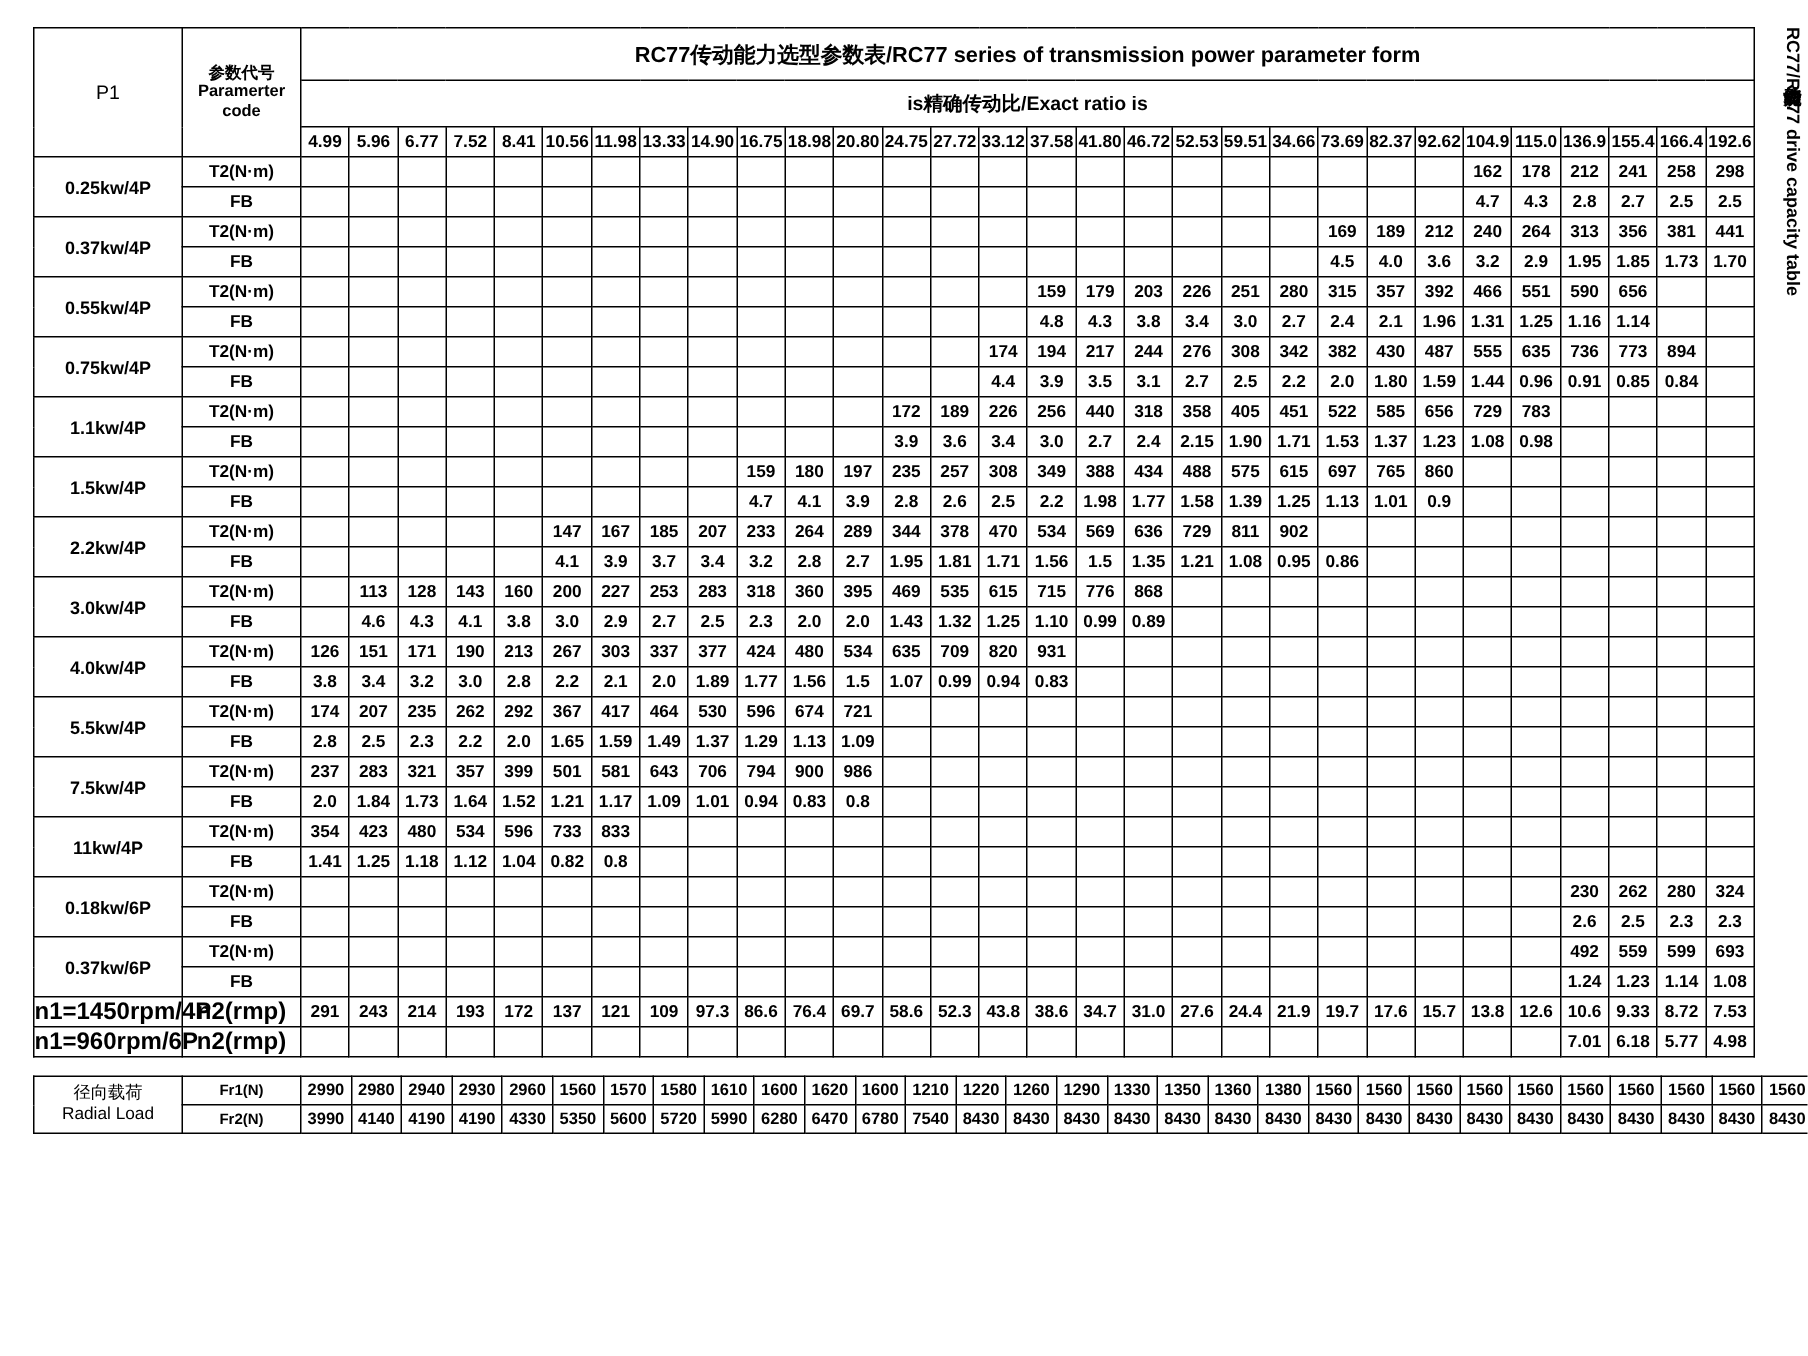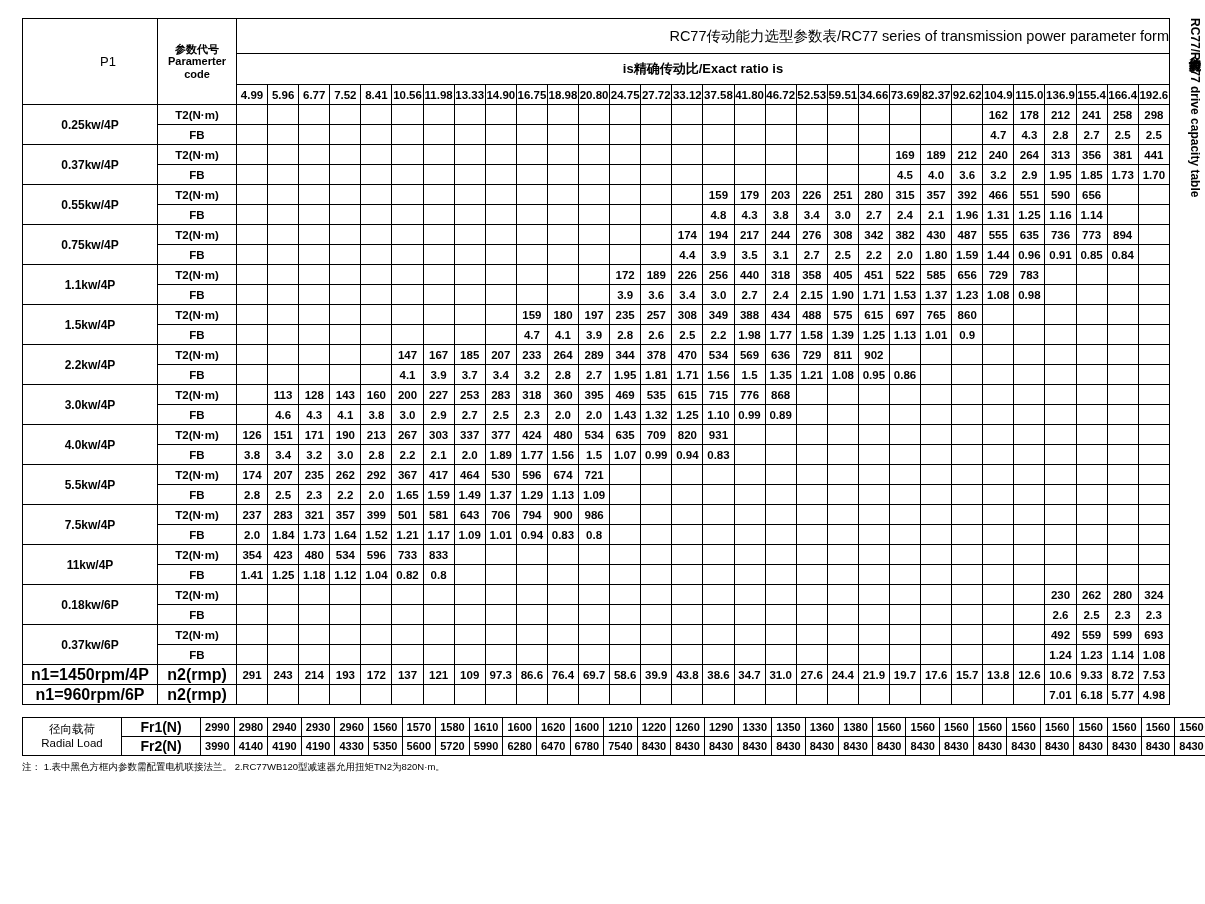--- a/index.html
+++ b/index.html
@@ -5,38 +5,38 @@
   html,body{margin:0;padding:0;background:#ffffff;}
   body{width:1205px;height:904px;font-family:"Liberation Sans",sans-serif;color:#000;}
   #page{position:relative;width:1205px;height:904px;box-sizing:border-box;padding:18px 14px 0 22px;}
   table{border-collapse:collapse;table-layout:fixed;}
   td,th{border:1px solid #000;text-align:center;vertical-align:middle;font-size:11.5px;padding:0;}
   
   #main-table{width:1148px;}
   .c-p1{width:98px;}
   .c-code{width:78px;}
   .v{width:32.6px;}
-  .hdr-title{font-size:14.5px;font-weight:normal;height:34px;text-align:right;}
+  .hdr-title{font-size:14.5px;font-weight:bold;height:34px;}
   .hdr-sub{font-size:13px;font-weight:bold;height:30px;}
-  .p1-label{font-size:13px;padding-left:36px;}
+  .p1-label{font-size:13px;}
   .code-label{font-size:11px;line-height:1.12;font-weight:bold;}
   .ratio-cell{font-size:11.5px;height:19px;font-weight:bold;}
   .rowlabel{font-size:12px;font-weight:bold;margin-top:15px;}
   .rowtype{font-size:11.5px;font-weight:bold;}
   .dat{height:19px;font-size:11.5px;font-weight:bold;}
   .nlabel{font-size:16px;font-weight:bold;}
   
   #side-label{position:absolute;right:2px;top:18px;height:300px;width:18px;
      writing-mode:vertical-rl;font-size:12px;font-weight:bold;letter-spacing:0px;
      display:flex;align-items:flex-start;justify-content:flex-start;}
   
   #radial-wrap{margin-top:12px;}
   #radial-table{width:1148px;}
   .r-lab{width:98px;font-size:11.5px;font-weight:normal;line-height:1.15;text-align:center;}
-  .r-code{width:78px;font-size:14px;font-weight:bold;}
+  .r-code{width:78px;font-size:10px;font-weight:bold;}
   .r-v{width:32.6px;font-size:11px;font-weight:bold;height:18px;margin-top:10px;}
   
   #notes{margin-top:4px;font-size:9.5px;line-height:1.45;}
   #notes div{white-space:nowrap;}
 </style>
 </head>
 <body>
 
 <div id="page">
 
@@ -1031,21 +1031,21 @@
           <td class="v dat">193</td>
           <td class="v dat">172</td>
           <td class="v dat">137</td>
           <td class="v dat">121</td>
           <td class="v dat">109</td>
           <td class="v dat">97.3</td>
           <td class="v dat">86.6</td>
           <td class="v dat">76.4</td>
           <td class="v dat">69.7</td>
           <td class="v dat">58.6</td>
-          <td class="v dat">39.9</td>
+          <td class="v dat">52.3</td>
           <td class="v dat">43.8</td>
           <td class="v dat">38.6</td>
           <td class="v dat">34.7</td>
           <td class="v dat">31.0</td>
           <td class="v dat">27.6</td>
           <td class="v dat">24.4</td>
           <td class="v dat">21.9</td>
           <td class="v dat">19.7</td>
           <td class="v dat">17.6</td>
           <td class="v dat">15.7</td>
@@ -1161,16 +1161,15 @@
             <td class="r-v">8430</td>
             <td class="r-v">8430</td>
             <td class="r-v">8430</td>
             <td class="r-v">8430</td>
           </tr>
         </tbody>
     </table>
   </div>
 
   <div id="notes">
-    <div>注：  1.表中黑色方框内参数需配置电机联接法兰。   2.RC77WB120型减速器允用扭矩TN2为820N·m。</div>
   </div>
 
 </div>
 
 </body></html>

